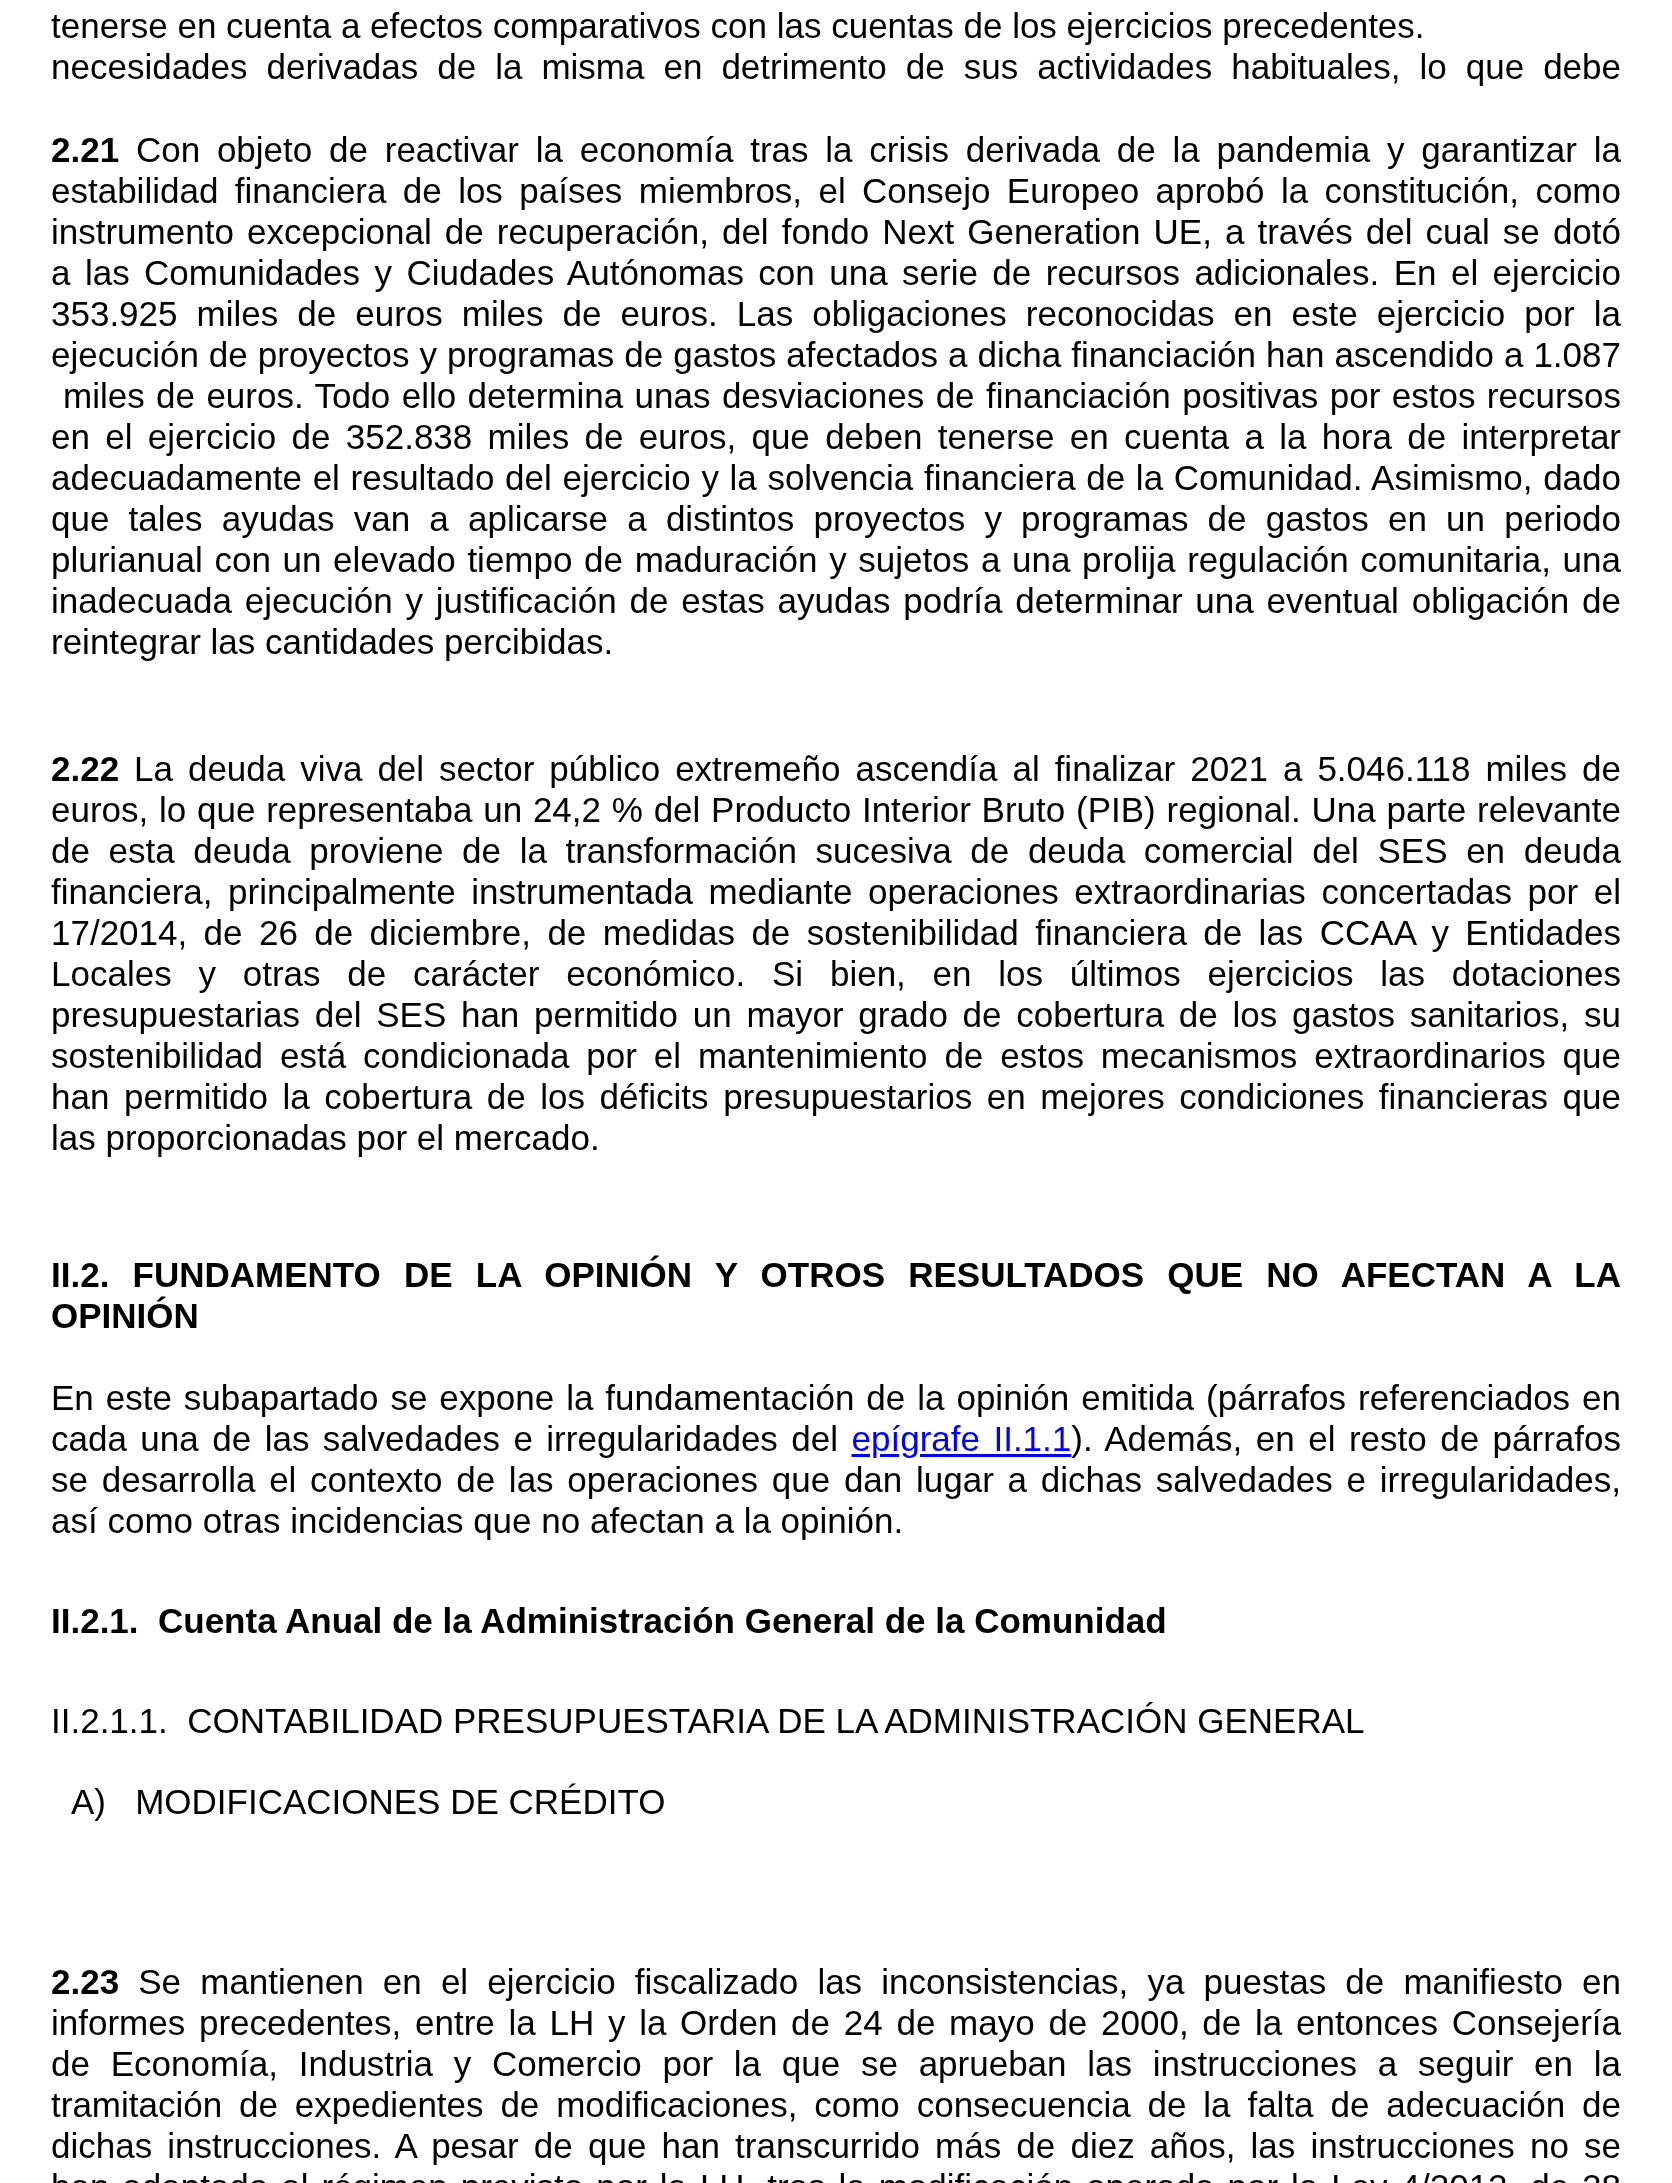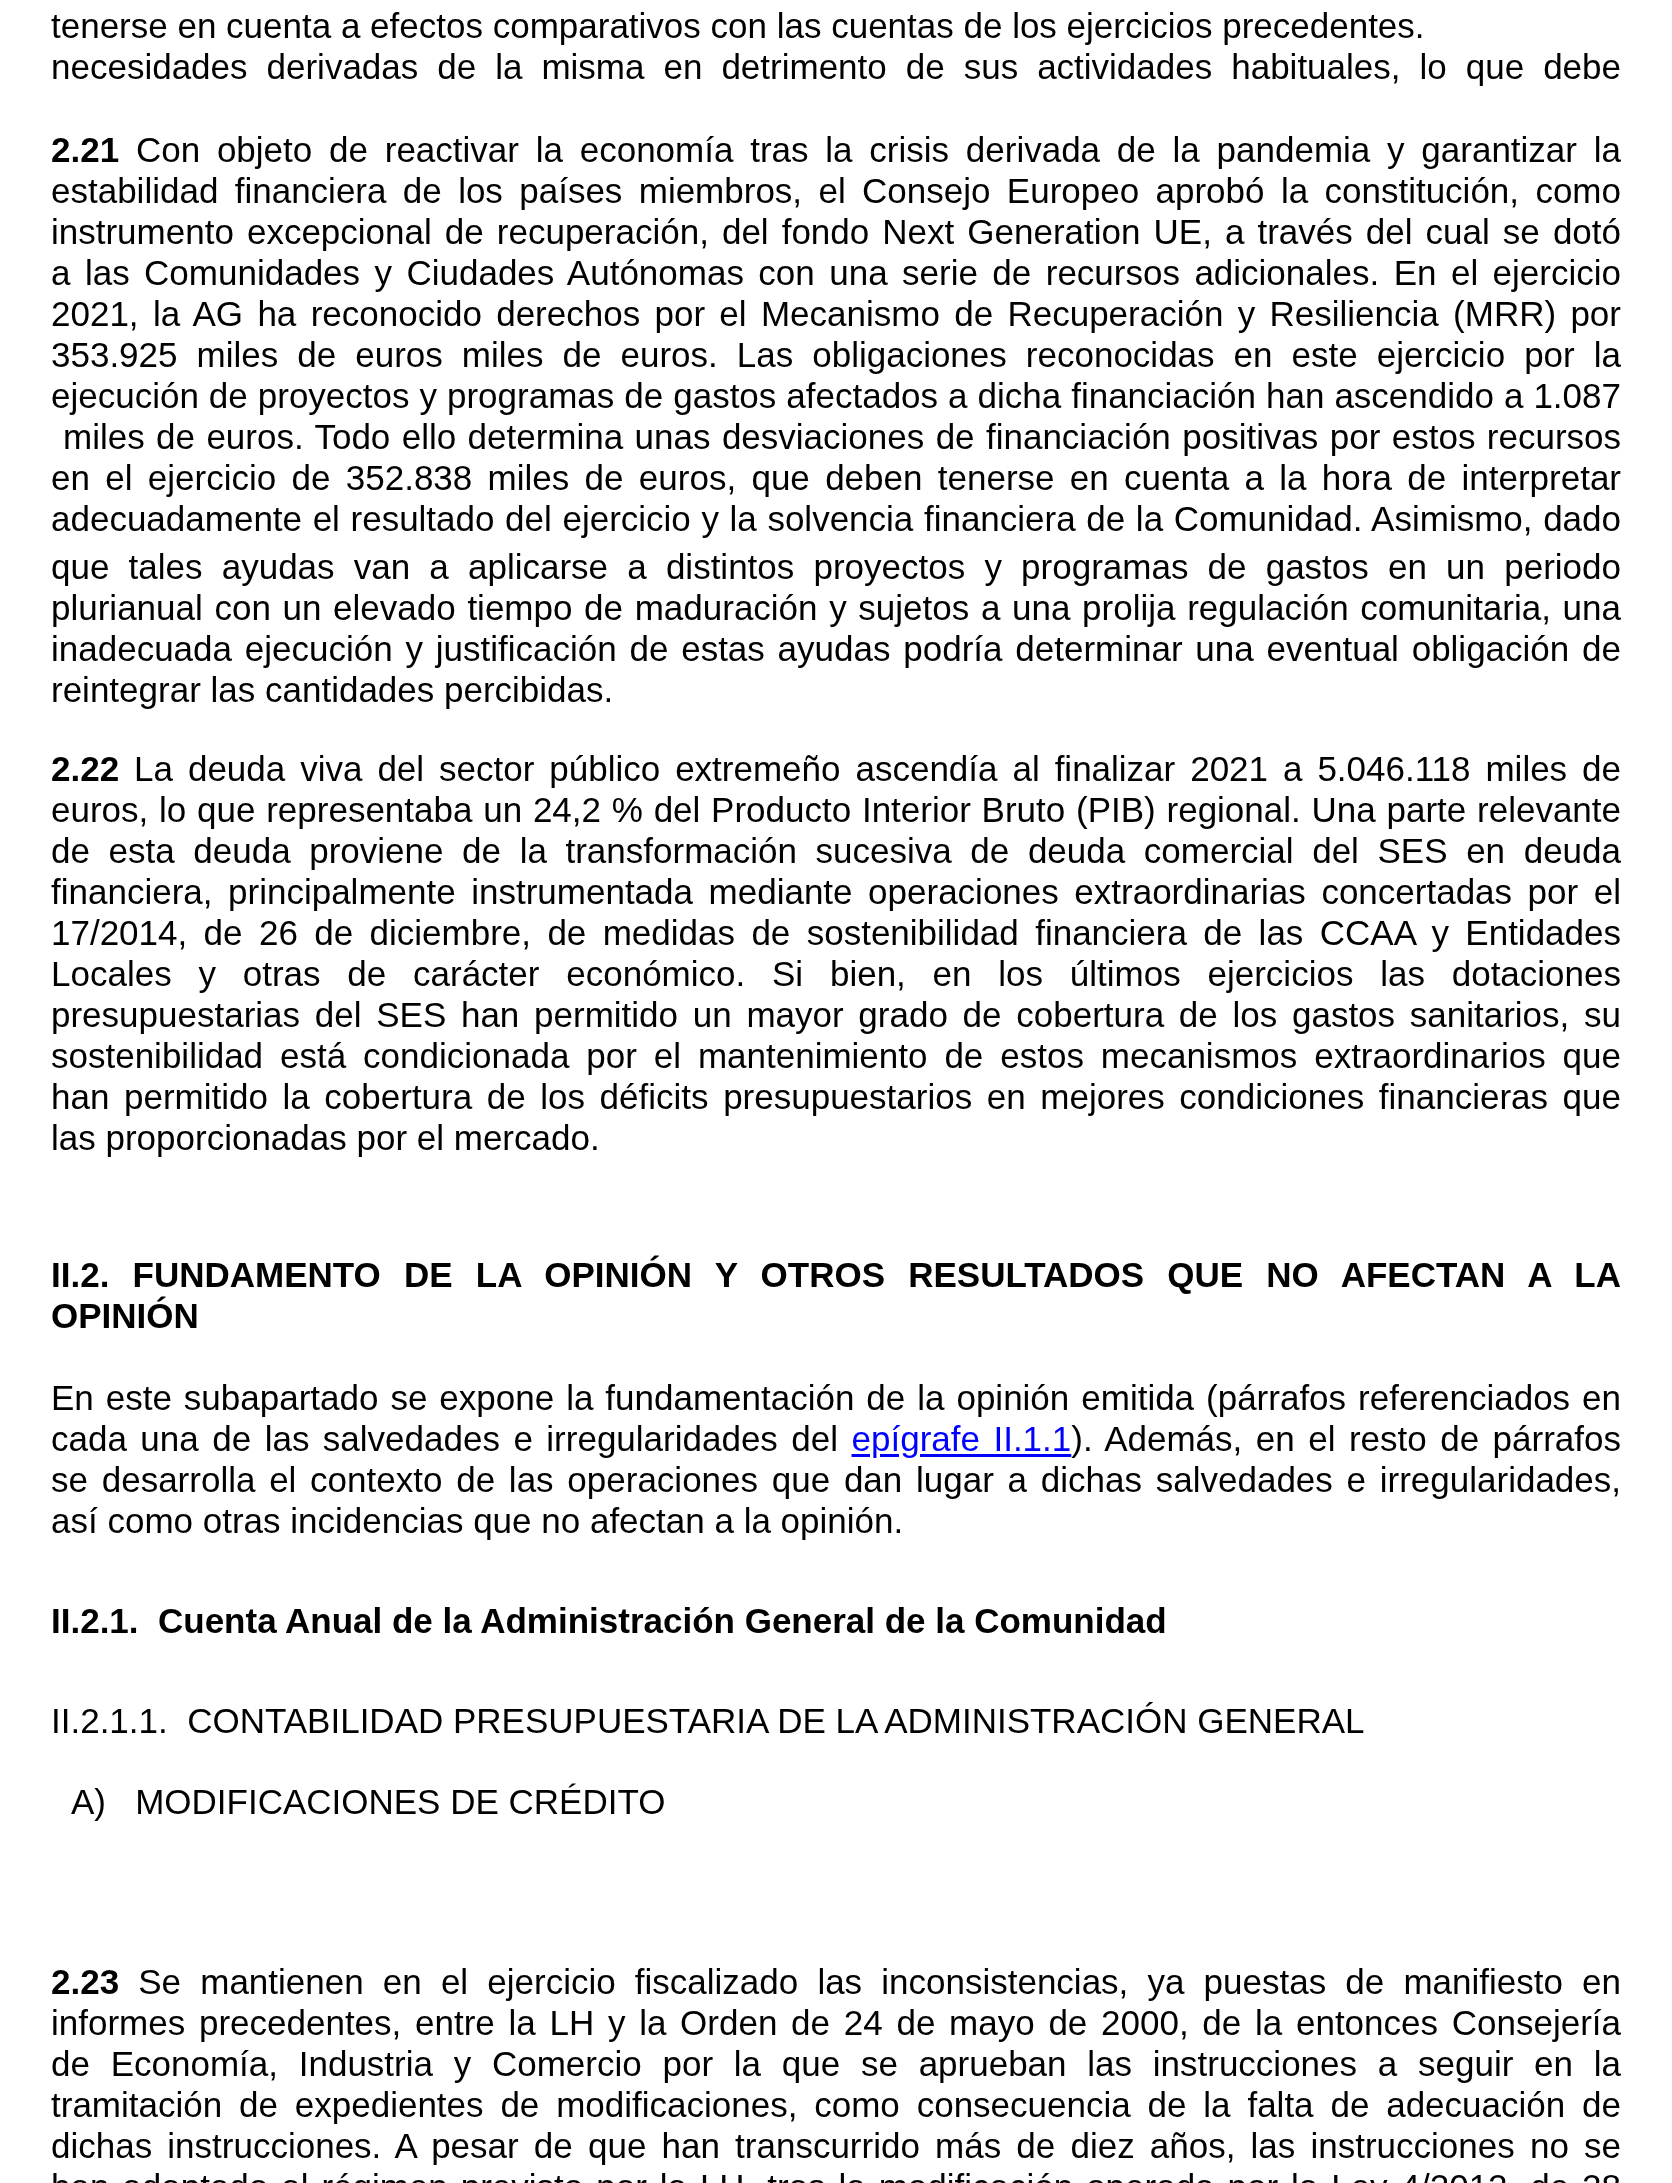--- a/index.html
+++ b/index.html
@@ -26,27 +26,26 @@
   <div class="block" style="top:4.7px;">
     <span class="line last" style="white-space: normal; overflow: hidden;">tenerse en cuenta a efectos comparativos con las cuentas de los ejercicios precedentes.</span>
     <span class="line" style="white-space: normal; overflow: hidden;">necesidades derivadas de la misma en detrimento de sus actividades habituales, lo que debe</span>
   </div>
 
   <div class="block" style="top:129px;">
     <span class="line" style="white-space: normal; overflow: hidden;"><span class="b">2.21</span><span> Con objeto de reactivar la economía tras la crisis derivada de la pandemia y garantizar la</span></span>
     <span class="line" style="white-space: normal; overflow: hidden;">estabilidad financiera de los países miembros, el Consejo Europeo aprobó la constitución, como</span>
     <span class="line" style="white-space: normal; overflow: hidden;">instrumento excepcional de recuperación, del fondo Next Generation UE, a través del cual se dotó</span>
     <span class="line" style="white-space: normal; overflow: hidden;">a las Comunidades y Ciudades Autónomas con una serie de recursos adicionales. En el ejercicio</span>
-    <span class="line" style="white-space: normal; overflow: hidden;">2021, la AG ha reconocido derechos por el Mecanismo de Recuperación y Resiliencia (MRR) por</span>
     <span class="line" style="white-space: normal; overflow: hidden;">353.925 miles de euros miles de euros. Las obligaciones reconocidas en este ejercicio por la</span>
     <span class="line" style="white-space: normal; overflow: hidden;">ejecución de proyectos y programas de gastos afectados a dicha financiación han ascendido a 1.087</span>
     <span class="line" style="white-space: normal; overflow: hidden; margin-left: 12px;">miles de euros. Todo ello determina unas desviaciones de financiación positivas por estos recursos</span>
     <span class="line" style="white-space: normal; overflow: hidden;">en el ejercicio de 352.838 miles de euros, que deben tenerse en cuenta a la hora de interpretar</span>
     <span class="line" style="white-space: normal; overflow: hidden;">adecuadamente el resultado del ejercicio y la solvencia financiera de la Comunidad. Asimismo, dado</span>
-    <span class="line" style="white-space: normal; overflow: hidden; margin-top: 7px;">que tales ayudas van a aplicarse a distintos proyectos y programas de gastos en un periodo</span>
+    <span class="line" style="white-space: normal; overflow: hidden;">que tales ayudas van a aplicarse a distintos proyectos y programas de gastos en un periodo</span>
     <span class="line" style="white-space: normal; overflow: hidden;">plurianual con un elevado tiempo de maduración y sujetos a una prolija regulación comunitaria, una</span>
     <span class="line" style="white-space: normal; overflow: hidden;">inadecuada ejecución y justificación de estas ayudas podría determinar una eventual obligación de</span>
     <span class="line last" style="white-space: normal; overflow: hidden;">reintegrar las cantidades percibidas.</span>
   </div>
 
   <div class="block" style="top:748px;">
     <span class="line" style="white-space: normal; overflow: hidden;"><span class="b">2.22</span><span> La deuda viva del sector público extremeño ascendía al finalizar 2021 a 5.046.118 miles de</span></span>
     <span class="line" style="white-space: normal; overflow: hidden;">euros, lo que representaba un 24,2 % del Producto Interior Bruto (PIB) regional. Una parte relevante</span>
     <span class="line" style="white-space: normal; overflow: hidden;">de esta deuda proviene de la transformación sucesiva de deuda comercial del SES en deuda</span>
     <span class="line" style="white-space: normal; overflow: hidden;">financiera, principalmente instrumentada mediante operaciones extraordinarias concertadas por el</span>

